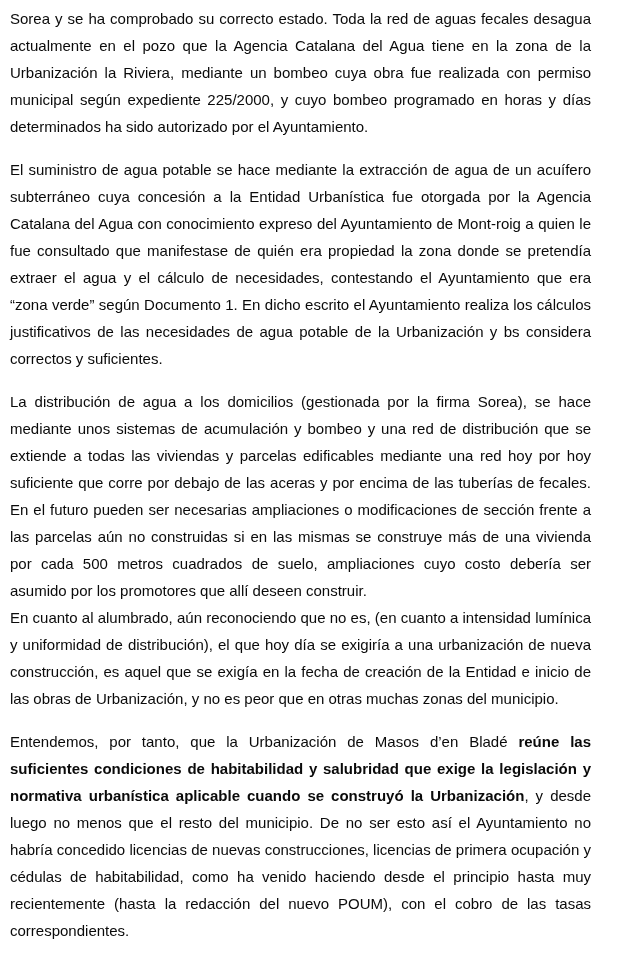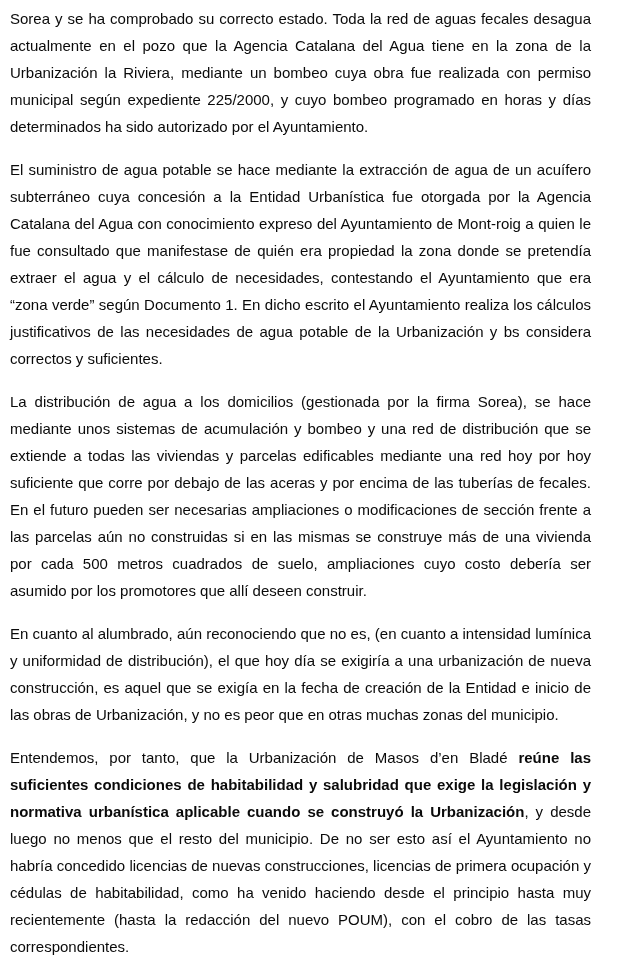--- a/index.html
+++ b/index.html
@@ -17,21 +17,21 @@
     font-size: 15px;
     line-height: 27px;
     color: #0a0a0a;
   }
   .para {
     margin: 0 0 16px 0;
     text-align: justify;
     text-justify: inter-word;
   }
   .para.no-gap {
-    margin-bottom: 16px;
+    margin-bottom: 0;
   }
   .seg-bold {
     font-weight: bold;
   }
 </style>
 </head>
 <body>
 
 <div class="page">
 

